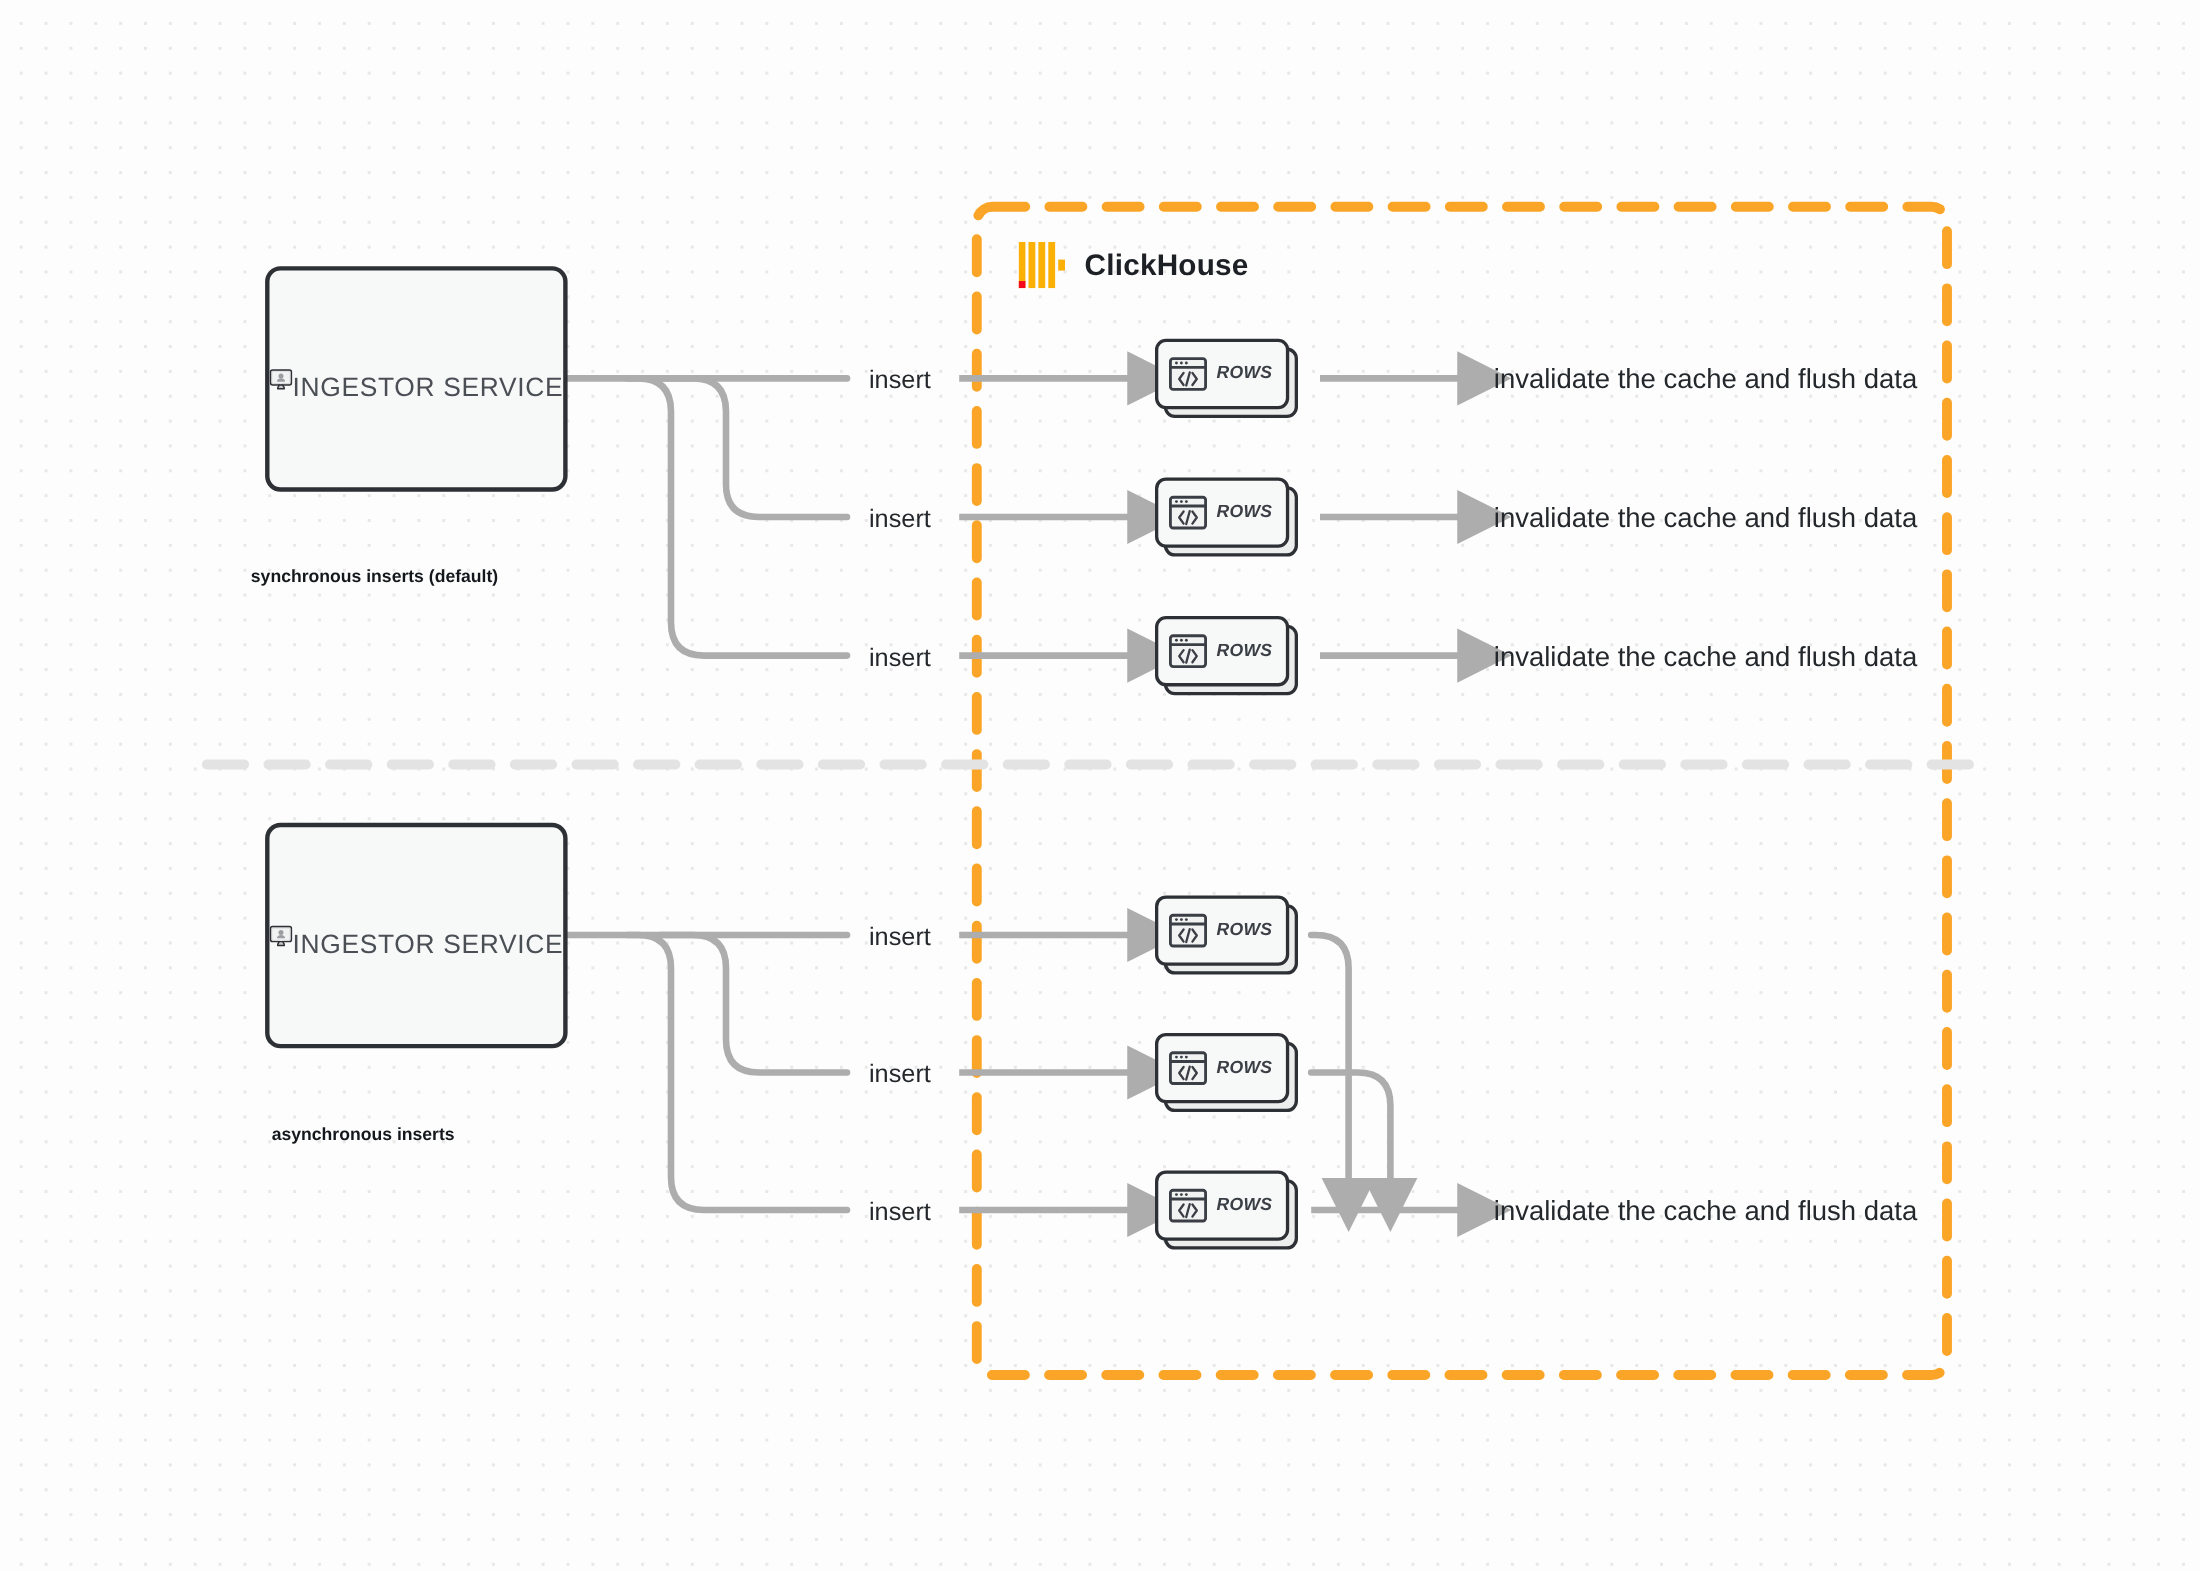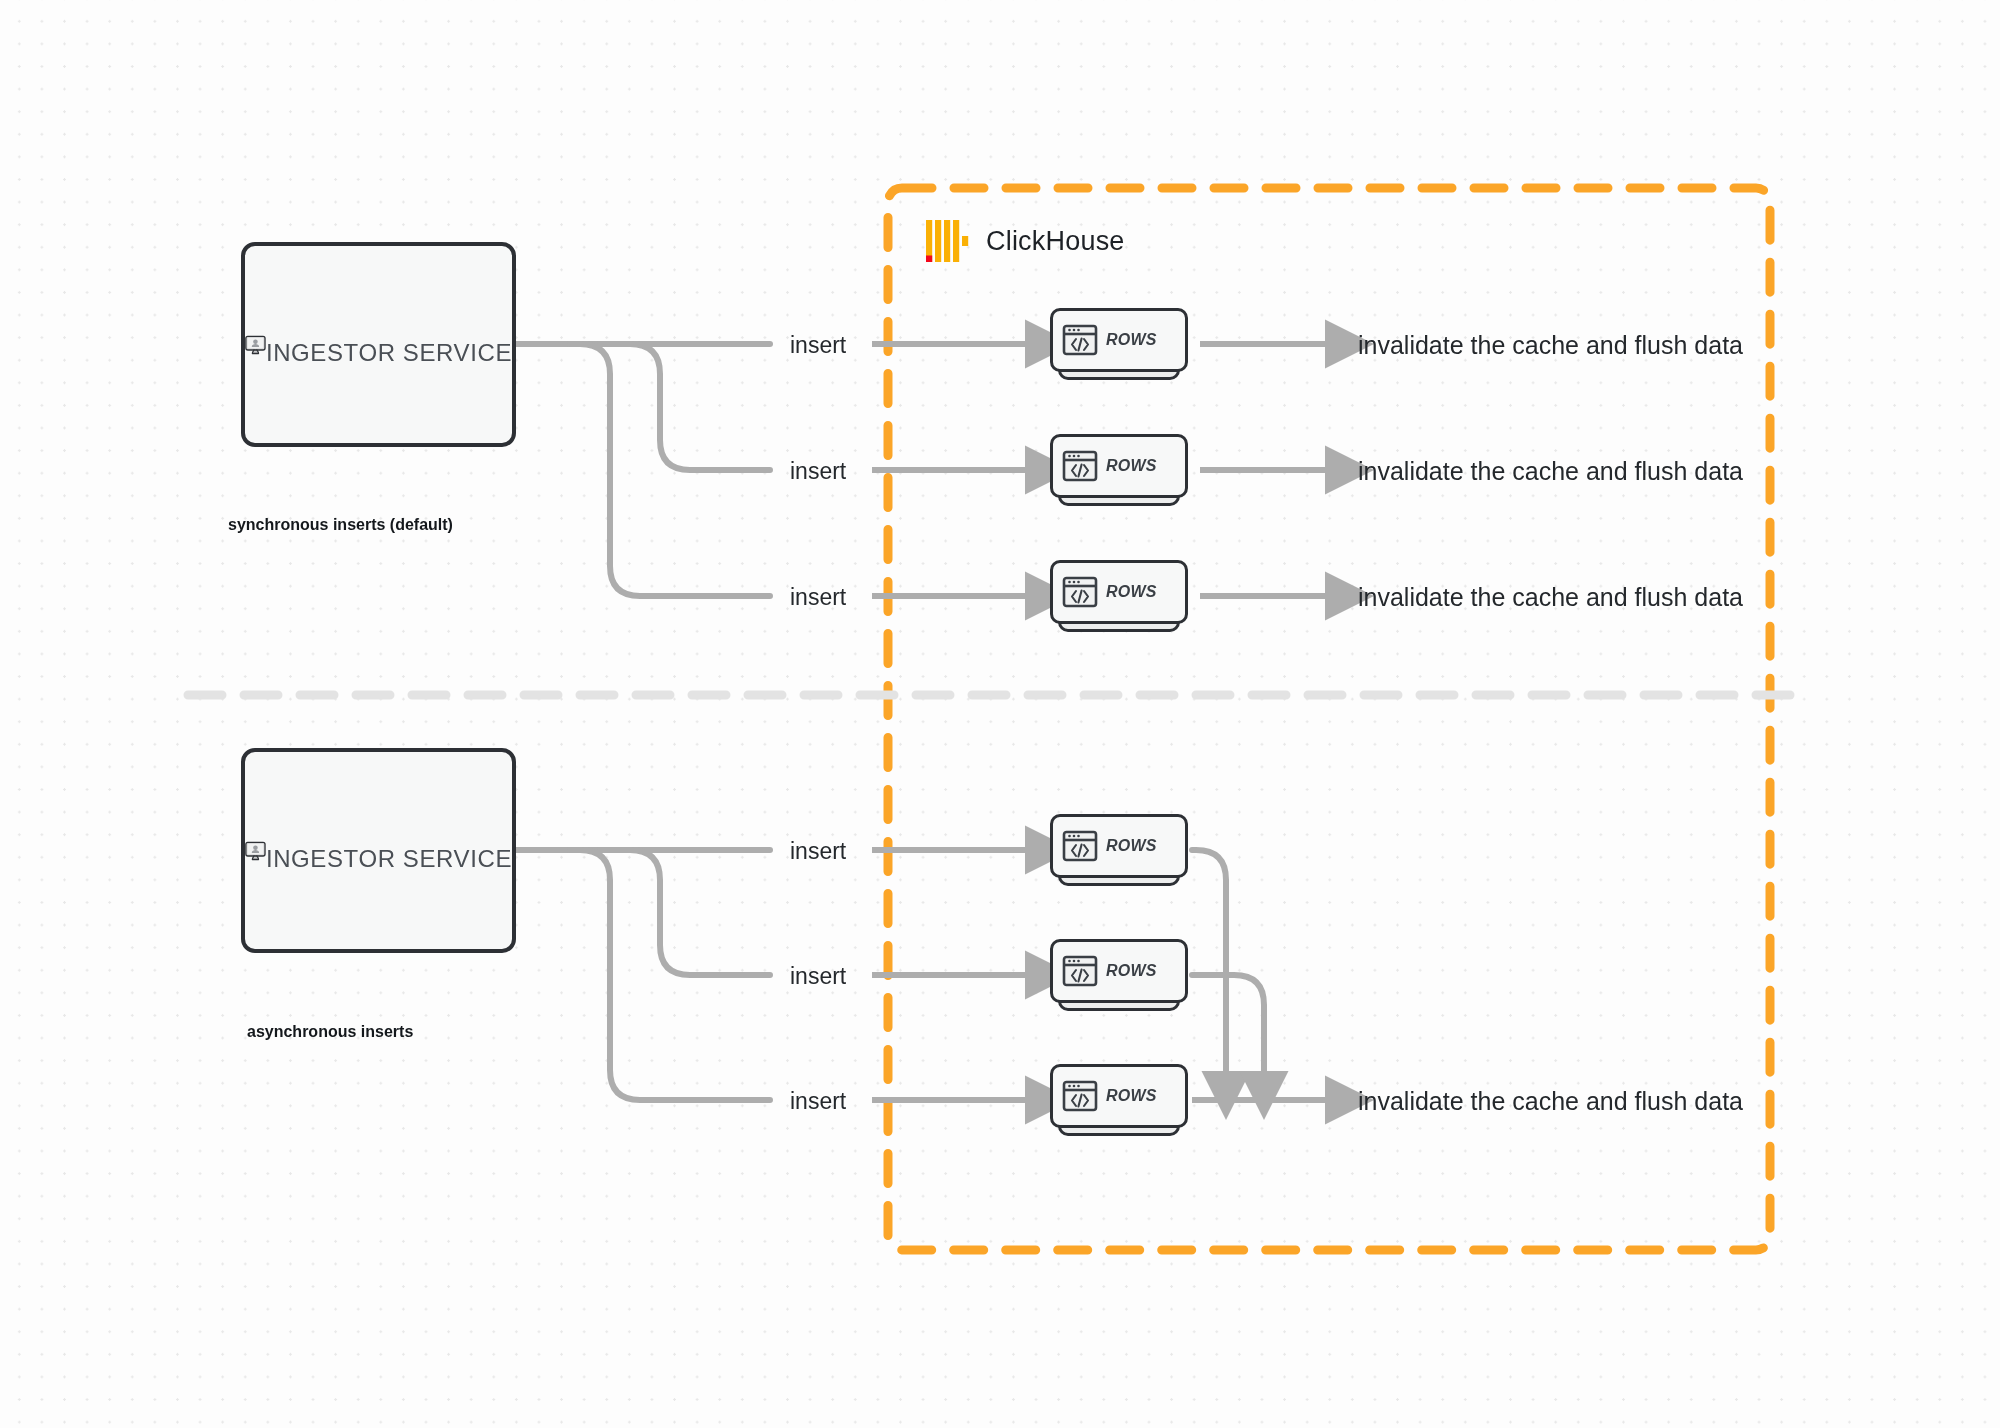--- a/index.html
+++ b/index.html
@@ -65,21 +65,21 @@
     left: 8px; top: 8px;
     width: 122px; height: 64px;
     background: #eceded;
     border: 3px solid #2d3035;
     border-radius: 10px;
     box-sizing: border-box;
   }
   .rows-card {
     position: absolute;
     left: 0; top: 0;
-    width: 138px; height: 64px;
+    width: 122px; height: 64px;
     background: #f7f8f8;
     border: 3px solid #2d3035;
     border-radius: 10px;
     box-sizing: border-box;
     display: flex;
     align-items: center;
     gap: 8px;
     padding-left: 9px;
   }
   .code-icon { width: 36px; height: 32px; flex: none; }
@@ -112,20 +112,21 @@
     color: #14181c;
     white-space: nowrap;
   }
 
   
   .ch-brand {
     position: absolute;
     display: flex;
     align-items: center;
     gap: 16px;
+    font-weight: bold;
   }
   .ch-logo { width: 44px; height: 42px; }
   .ch-name {
     font-size: 27px;
     color: #1d2126;
     letter-spacing: .2px;
     white-space: nowrap;
   }
 </style>
 </head>

